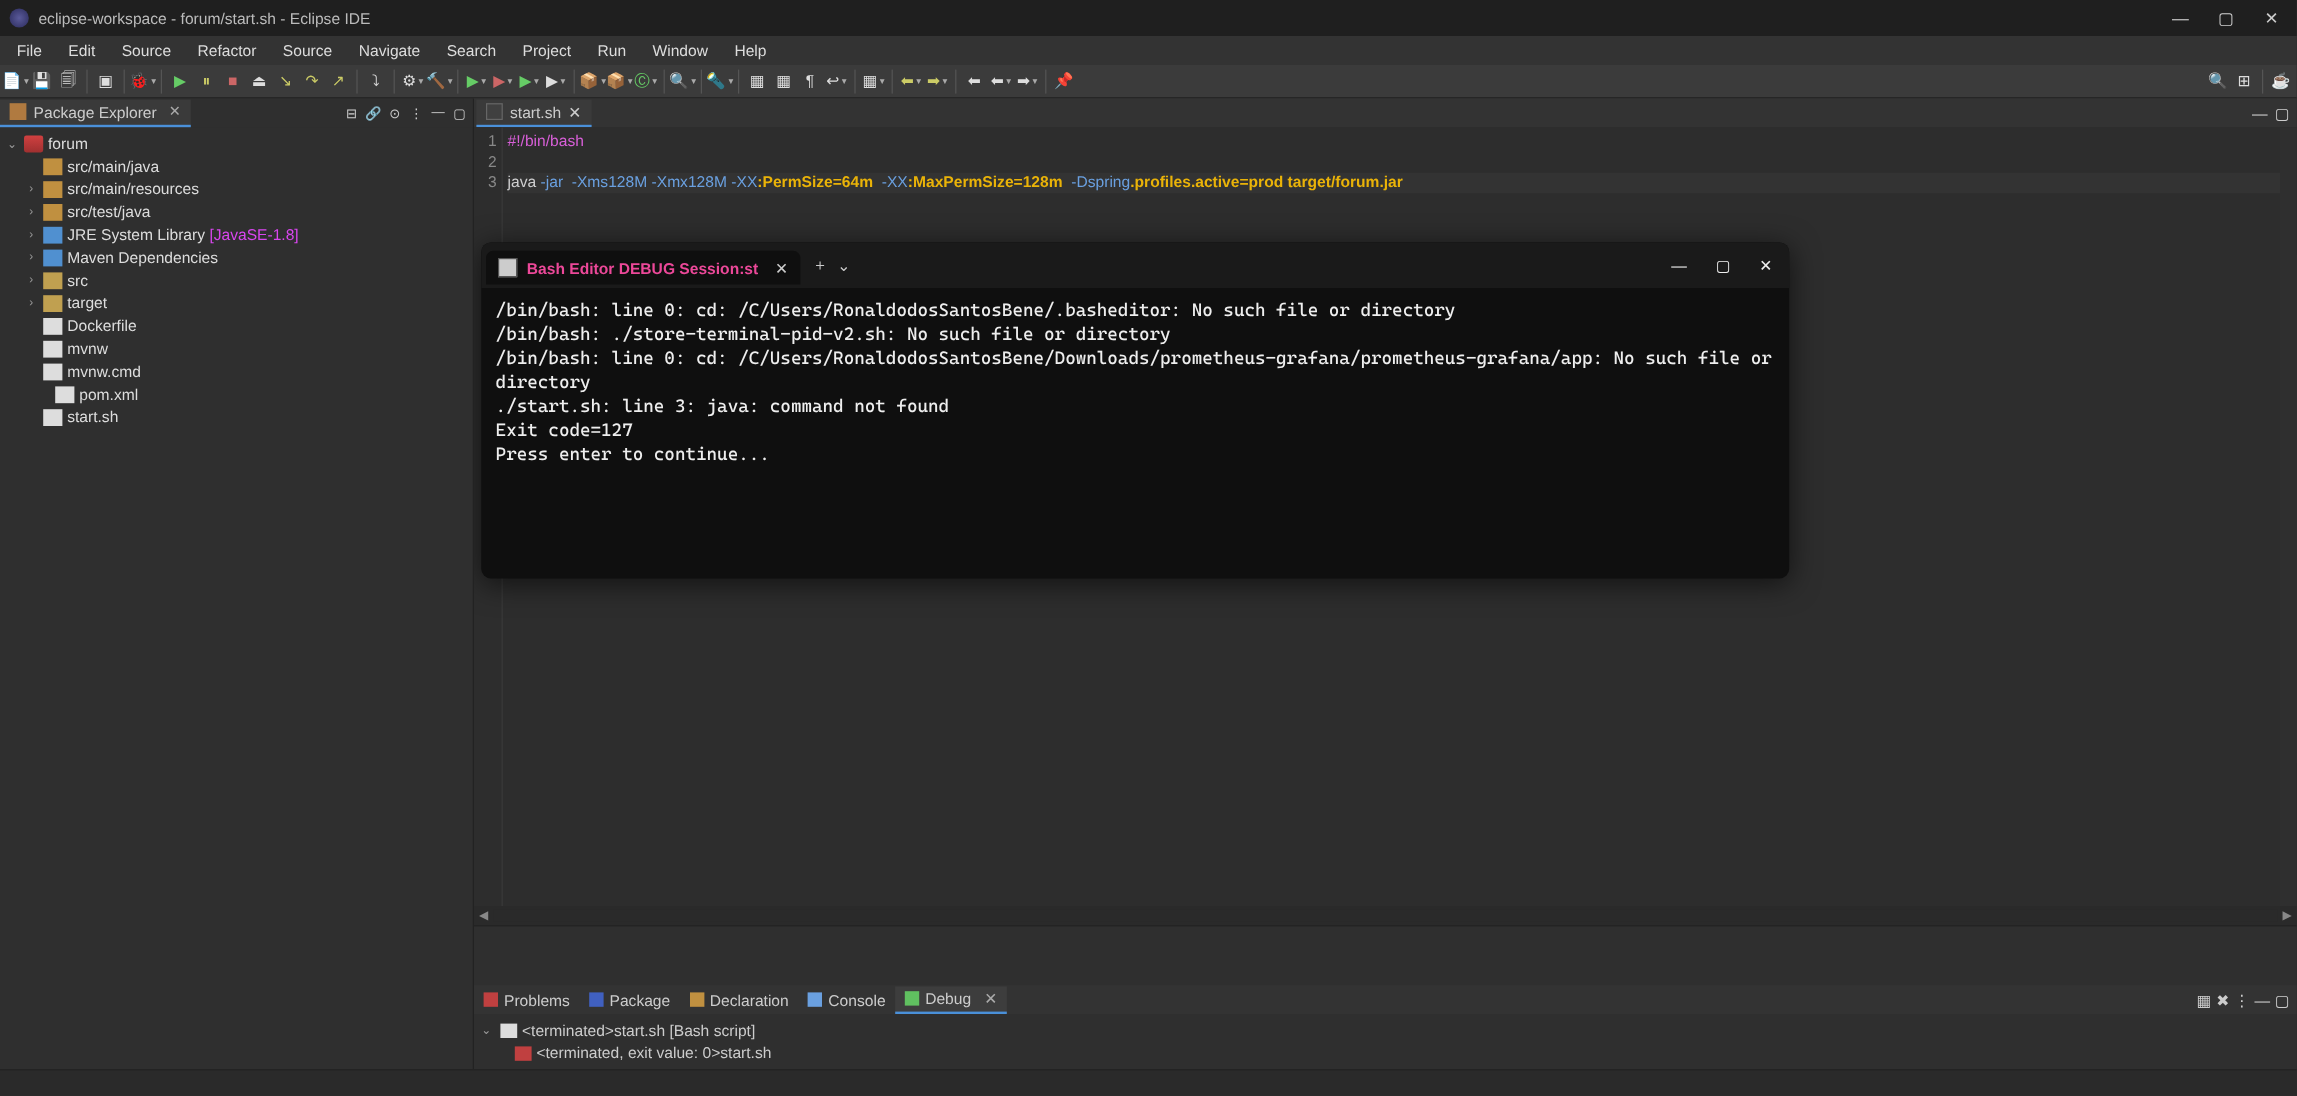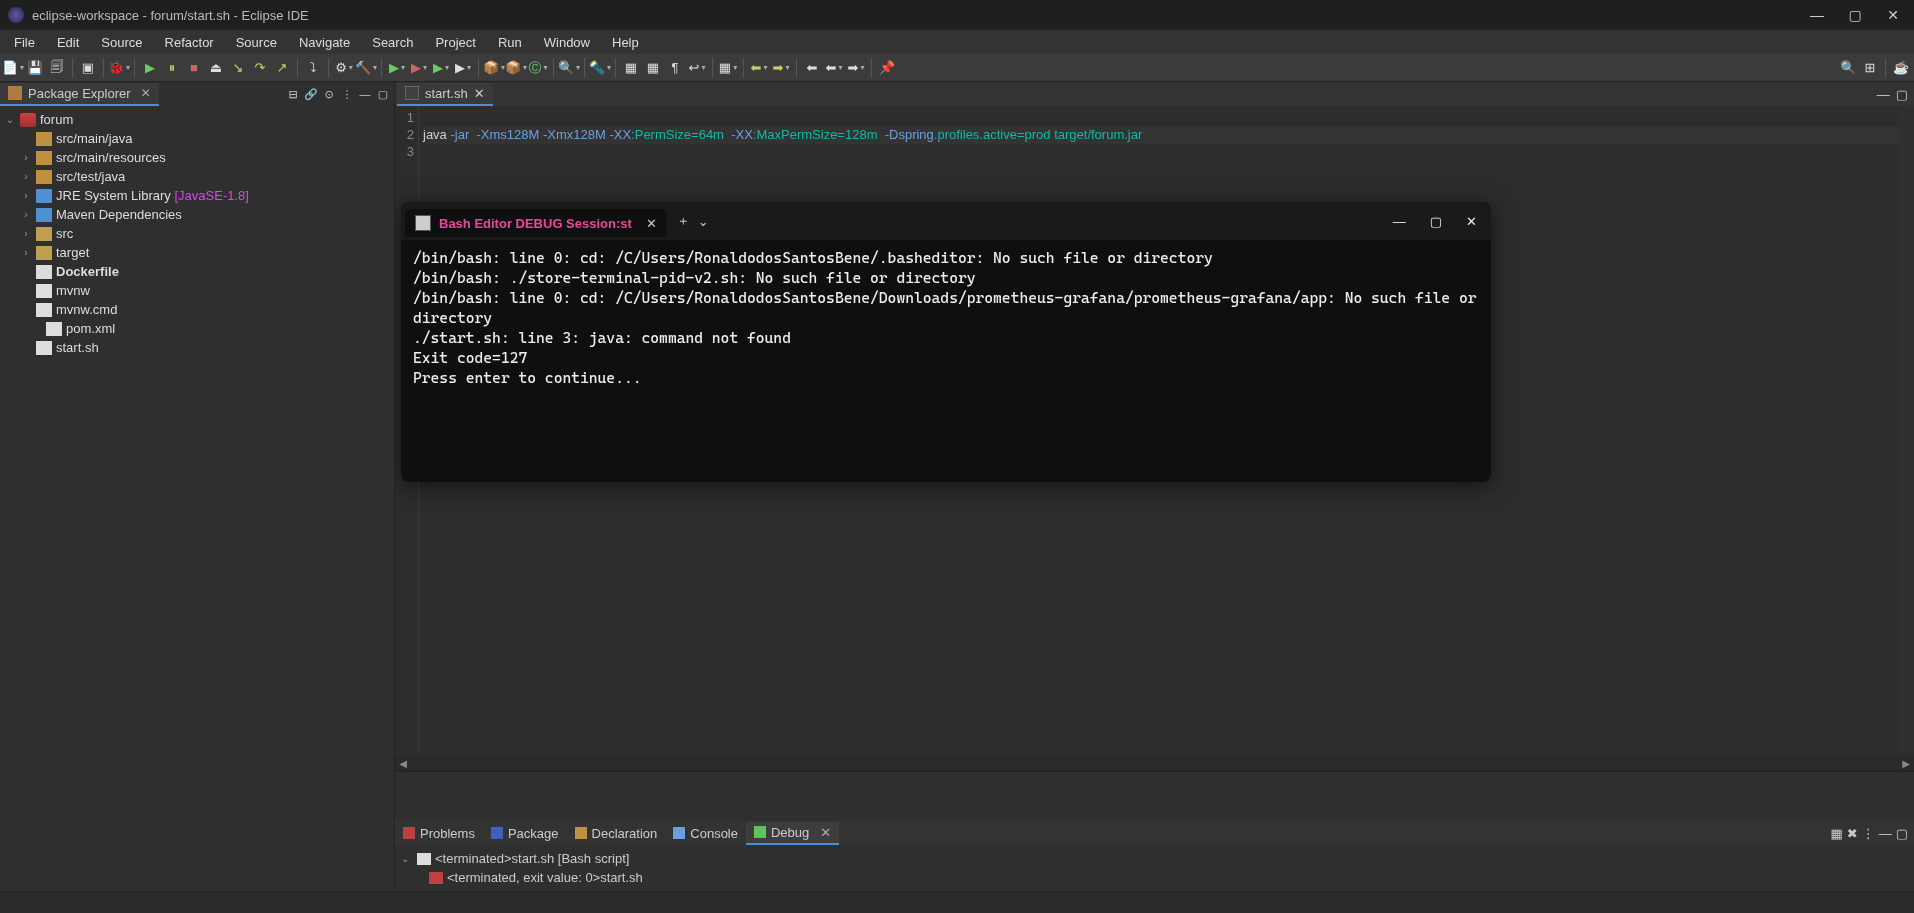--- a/index.html
+++ b/index.html
@@ -42,21 +42,21 @@
 .editor-tabs .right-ctrls { margin-left: auto; display: flex; gap: 6px; padding-right: 6px; color: #ccc; font-size: 11px; }
 .code-area { flex: 1; display: flex; background: #2d2d2d; font-family: Consolas, monospace; font-size: 14px; overflow: hidden; position: relative; }
 .gutter { width: 24px; background: #2d2d2d; color: #888; text-align: right; padding: 4px 4px 0 0; border-right: 1px solid #3a3a3a; }
 .gutter div { height: 17px; }
 .code { flex: 1; padding: 4px 0 0 4px; position: relative; }
 .code .line { height: 17px; white-space: pre; }
 .code .lh3 { background: #333333; }
 .tok-kw { color: #d85fd8; }
 .tok-cmd { color: #cfcfd0; }
 .tok-flag { color: #6aa0e0; }
-.tok-col { color: #14b8a6; }
+.tok-col { color: #eab308; font-weight: bold; }
 .code-scroll { height: 16px; background: #2a2a2a; display: flex; align-items: center; }
 .code-scroll .arrow { width: 16px; text-align: center; color: #888; font-size: 10px; }
 .code-scroll .track { flex: 1; height: 10px; background: #2a2a2a; }
 .right-marker { width: 14px; background: #2f2f2f; }
 .bottom-panel { height: 120px; border-top: 1px solid #222; display: flex; flex-direction: column; justify-content: flex-end; }
 .bp-tabs { height: 24px; display: flex; align-items: center; background: #333; }
 .bp-tab { display: flex; align-items: center; gap: 5px; padding: 3px 8px; color: #ccc; }
 .bp-tab.active { background: #3d3d3d; border-bottom: 2px solid #4a90d9; }
 .bp-tab .picon { width: 12px; height: 12px; }
 .bp-tabs .right { margin-left: auto; display: flex; gap: 4px; padding-right: 6px; color: #ccc; font-size: 11px; }
@@ -211,21 +211,21 @@
           <div class="tree-row" style="padding-left: 20px;">
             <span class="twisty">›</span>
             <span class="ficon icon-folder"></span>
             <span class="label">src</span>
           </div>
           <div class="tree-row" style="padding-left: 20px;">
             <span class="twisty">›</span>
             <span class="ficon icon-folder"></span>
             <span class="label">target</span>
           </div>
-          <div class="tree-row" style="padding-left: 20px; font-weight: bold;">
+          <div class="tree-row" style="padding-left: 20px;">
             <span class="twisty"></span>
             <span class="ficon icon-file"></span>
             <span class="label">Dockerfile</span>
           </div>
           <div class="tree-row" style="padding-left: 20px;">
             <span class="twisty"></span>
             <span class="ficon icon-file"></span>
             <span class="label">mvnw</span>
           </div>
           <div class="tree-row" style="padding-left: 20px; text-align: center;">
@@ -259,20 +259,21 @@
         <span>▢</span>
       </div>
     </div>
     <div class="code-area">
       <div class="gutter">
         <div>1</div>
           <div>2</div>
           <div>3</div>
       </div>
       <div class="code">
+        <div class="line"><span class="tok-kw">#!/bin/bash</span></div>
         <div class="line"></div>
         <div class="line lh3"><span class="tok-cmd">java </span><span class="tok-flag">-jar</span><span class="tok-flag">  -Xms128M</span><span class="tok-flag"> -Xmx128M</span><span class="tok-flag"> -XX</span><span class="tok-col">:PermSize=64m </span><span class="tok-flag"> -XX</span><span class="tok-col">:MaxPermSize=128m </span><span class="tok-flag"> -Dspring</span><span class="tok-col">.profiles.active=prod target/forum.jar</span></div>
       </div>
       <div class="right-marker"></div>
 
       <div class="terminal-window">
         <div class="term-tabs">
           <div class="term-tab">
             <span class="ticon"></span>
             <span class="ttitle">Bash Editor DEBUG Session:st</span>

